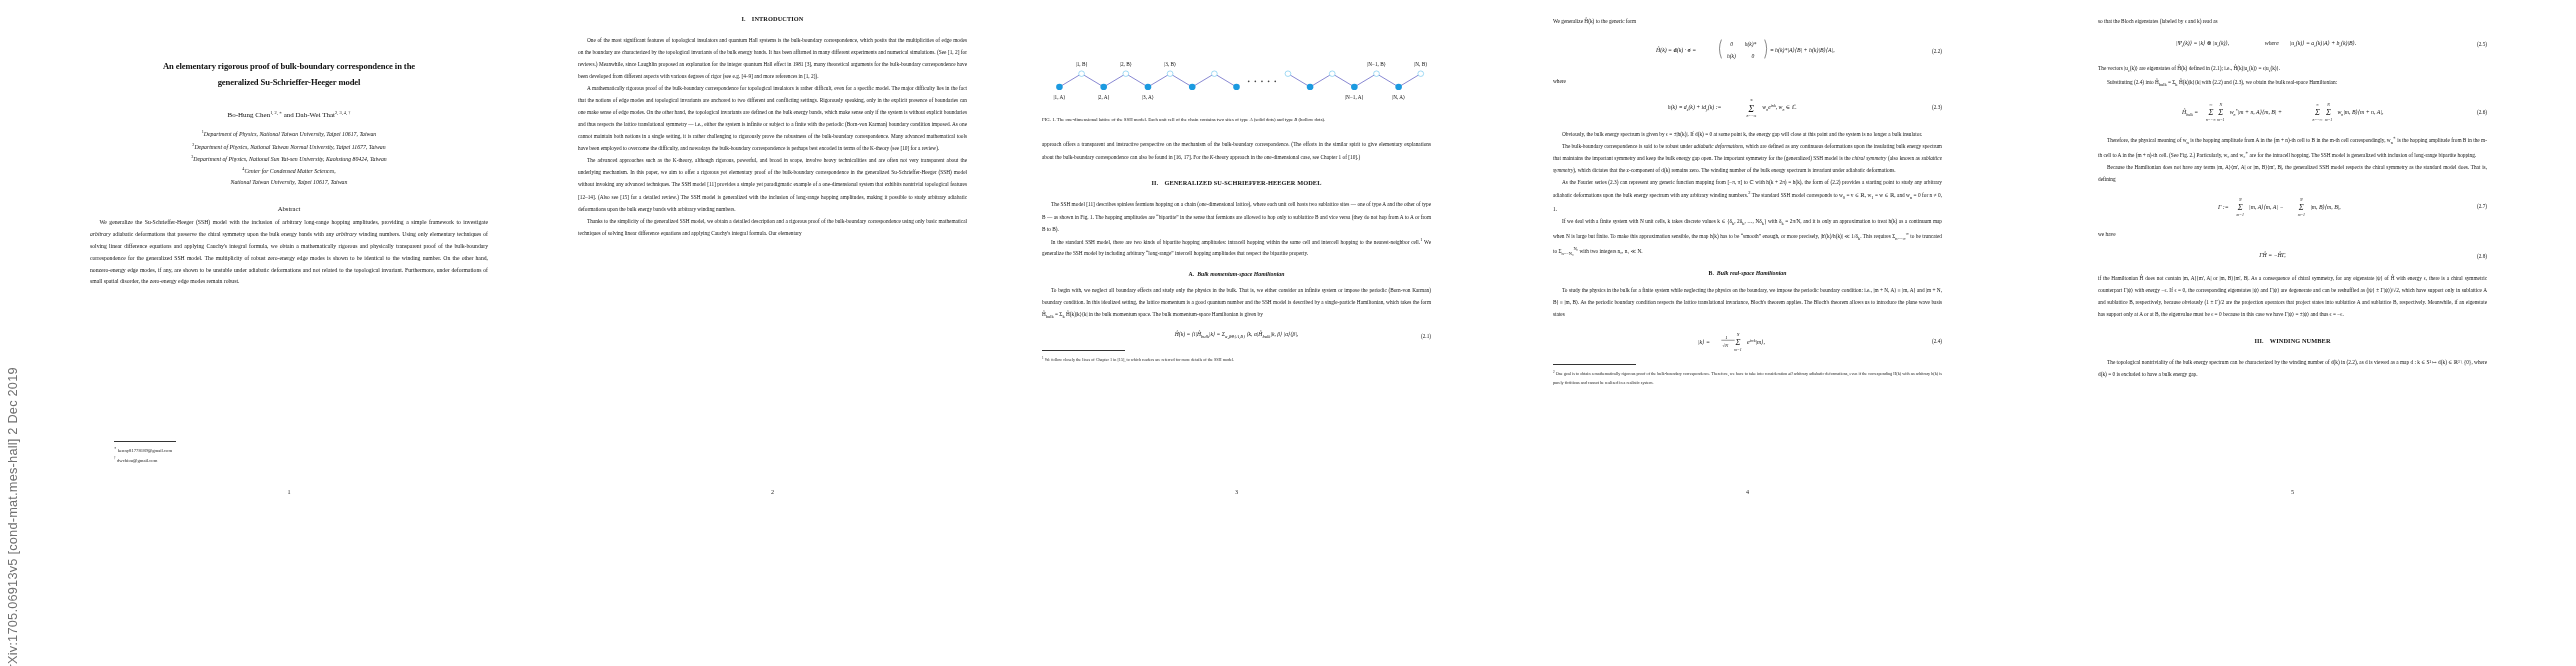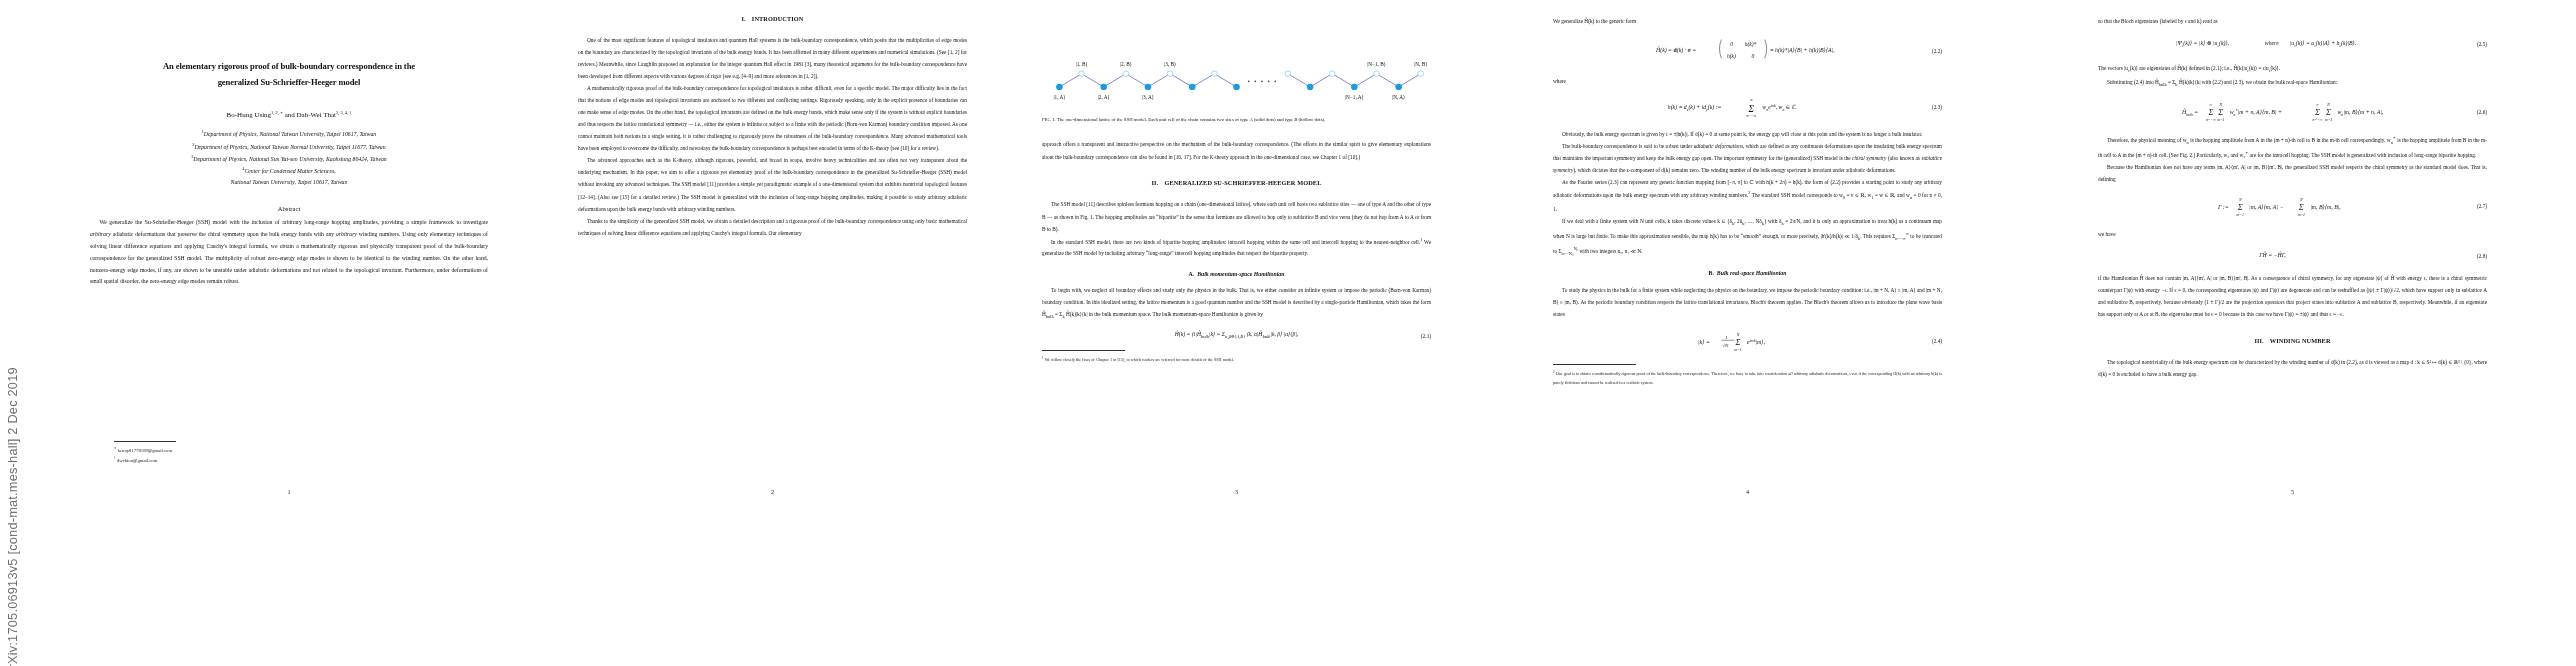--- a/index.html
+++ b/index.html
@@ -201,21 +201,21 @@
   <div class="arxiv-stamp">arXiv:1705.06913v5  [cond-mat.mes-hall]  2 Dec 2019</div>
 
   <div class="page" id="page1">
     <div class="page-inner">
       <div class="title">
         <div>An elementary rigorous proof of bulk-boundary correspondence in the</div>
         <div>generalized Su-Schrieffer-Heeger model</div>
       </div>
 
       <div class="authors">
-        <span>Bo-Hung Using</span><sup>1, 2, ∗</sup><span> and Dah-Wei That</span><sup>2, 3, 4, †</sup>
+        <span>Bo-Hung Chen</span><sup>1, 2, ∗</sup><span> and Dah-Wei That</span><sup>2, 3, 4, †</sup>
       </div>
 
       <div class="affil">
         <div><sup>1</sup><span>Department of Physics, National Taiwan University, Taipei 10617, Taiwan</span></div>
         <div><sup>2</sup><span>Department of Physics, National Taiwan Normal University, Taipei 11677, Taiwan</span></div>
         <div><sup>3</sup><span>Department of Physics, National Sun Yat-sen University, Kaohsiung 80424, Taiwan</span></div>
         <div><sup>4</sup><span>Center for Condensed Matter Sciences,</span></div>
         <div><span>National Taiwan University, Taipei 10617, Taiwan</span></div>
       </div>
 

